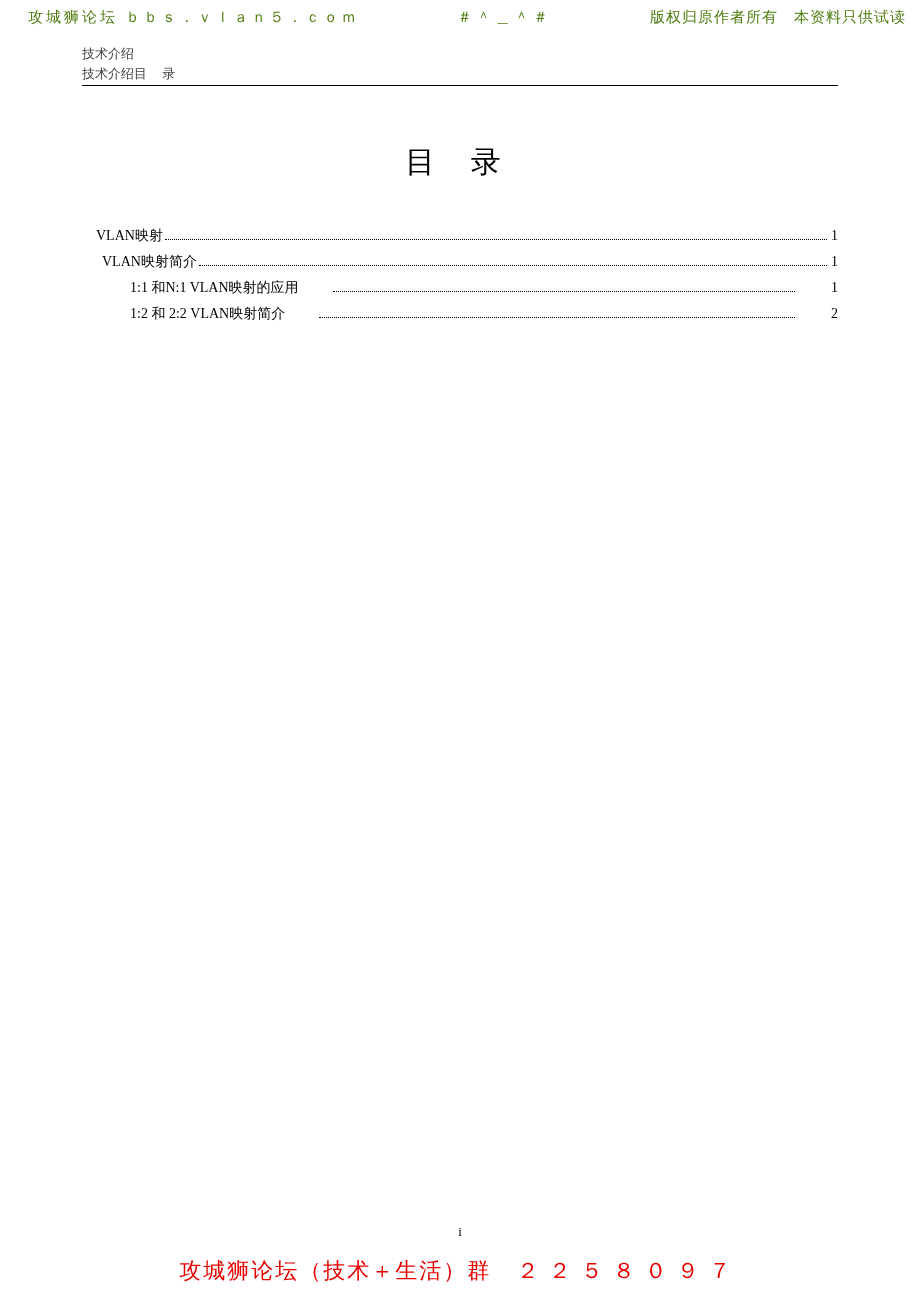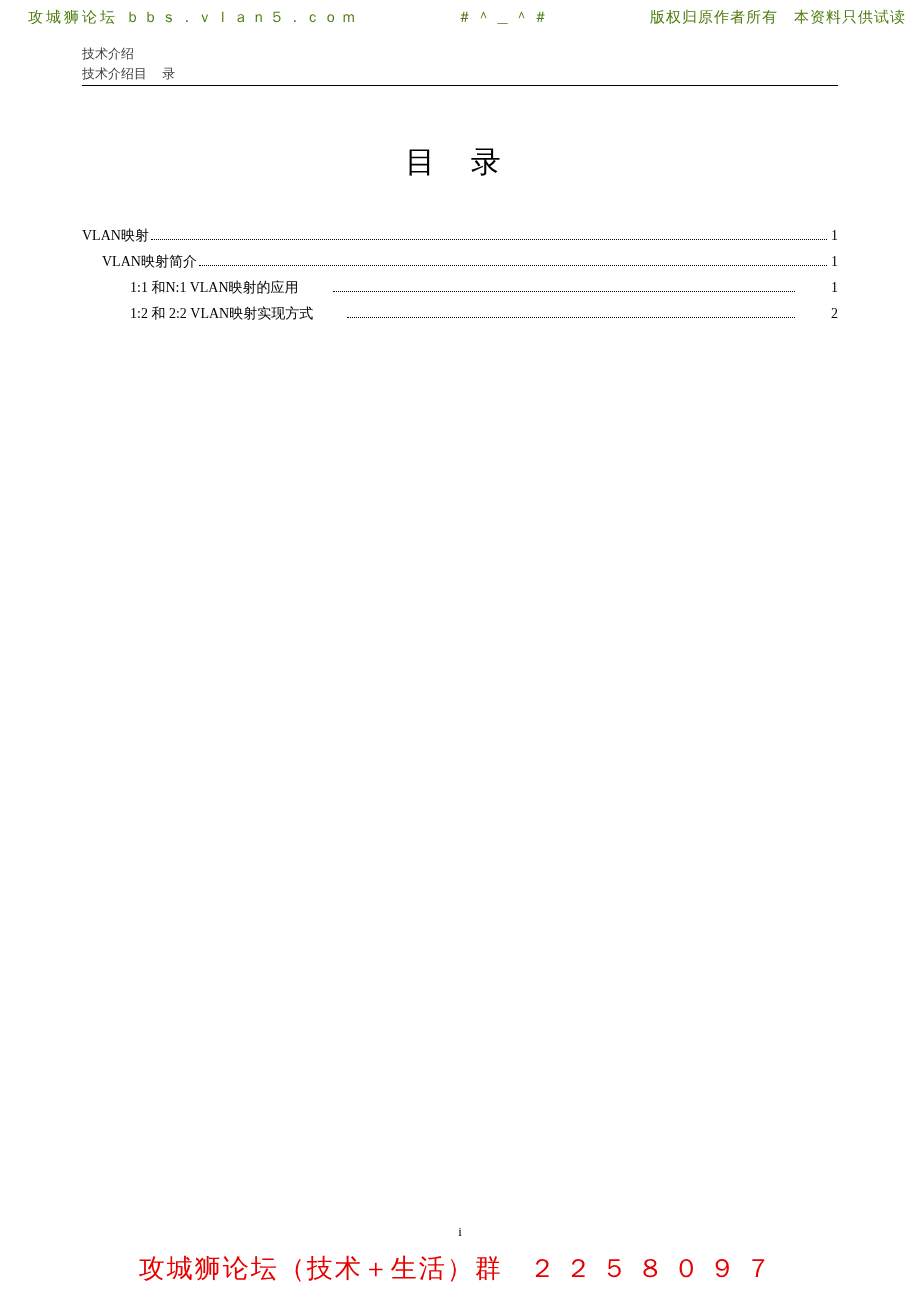--- a/index.html
+++ b/index.html
@@ -52,21 +52,21 @@
     color: #000;
     font-weight: normal;
   }
   .toc { font-size: 14px; }
   .toc-row {
     display: flex;
     align-items: baseline;
     margin-bottom: 8px;
     white-space: nowrap;
   }
-  .toc-row.level-0 { margin-left: 0; }
+  .toc-row.level-0 { margin-left: 14px; }
   .toc-row.level-1 { margin-left: 20px; }
   .toc-row.level-2 { margin-left: 48px; gap: 32px; }
   .toc-label { flex: 0 0 auto; }
   .toc-dots {
     flex: 1 1 auto;
     overflow: hidden;
     border-bottom: 1.5px dotted #000;
     margin: 0 4px 3px 2px;
     height: 0.7em;
   }
@@ -78,21 +78,21 @@
     bottom: 62px;
     font-size: 13px;
     color: #000;
   }
   .watermark-bottom {
     position: absolute;
     left: 0; right: 0;
     bottom: 16px;
     text-align: center;
     color: #e60000;
-    font-size: 26px;
+    font-size: 22px;
     letter-spacing: 2px;
   }
   .watermark-bottom .num { letter-spacing: 10px; margin-left: 18px; }
 </style>
 </head>
 <body>
 
 <div class="watermark-top">
   <span>攻城狮论坛 ｂｂｓ．ｖｌａｎ５．ｃｏｍ</span>
   <span class="center">＃＾＿＾＃</span>
@@ -120,21 +120,21 @@
       <span class="toc-label">VLAN映射简介</span>
       <span class="toc-dots"></span>
       <span class="toc-page">1</span>
     </div>
     <div class="toc-row level-2">
       <span class="toc-label">1:1 和N:1 VLAN映射的应用</span>
       <span class="toc-dots"></span>
       <span class="toc-page">1</span>
     </div>
     <div class="toc-row level-2">
-      <span class="toc-label">1:2 和 2:2 VLAN映射实现方式</span>
+      <span class="toc-label">1:2 和 2:2 VLAN映射简介</span>
       <span class="toc-dots"></span>
       <span class="toc-page">2</span>
     </div>
   </div>
 </div>
 
 <div class="page-num">i</div>
 
 <div class="watermark-bottom">
   <span>攻城狮论坛（技术＋生活）群</span>

